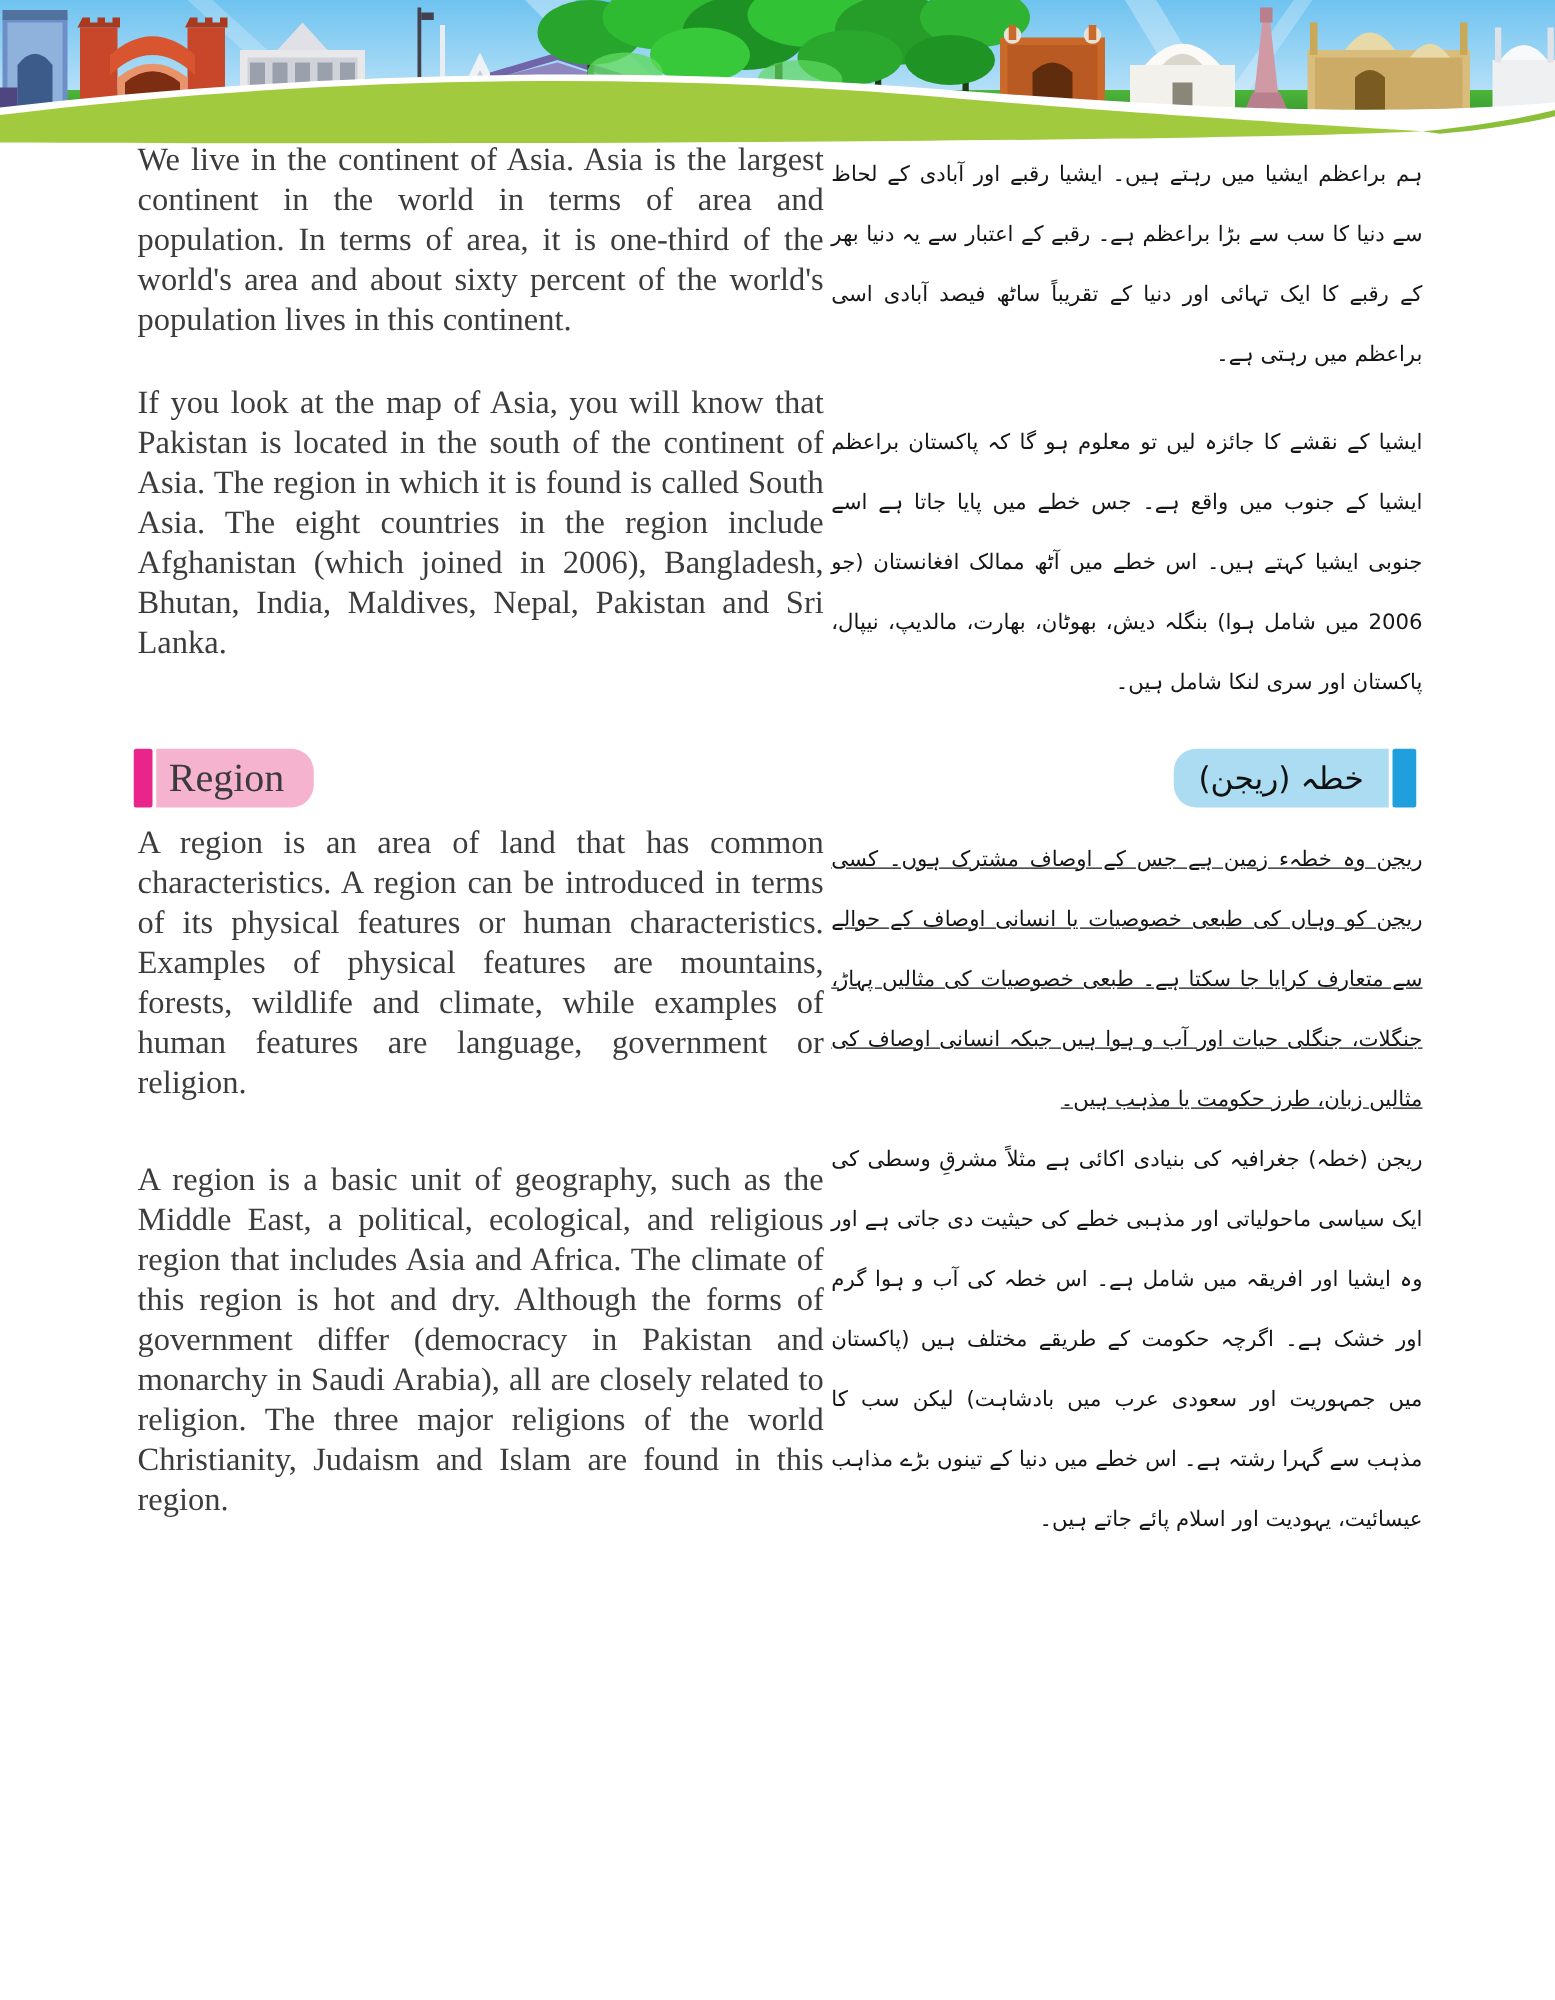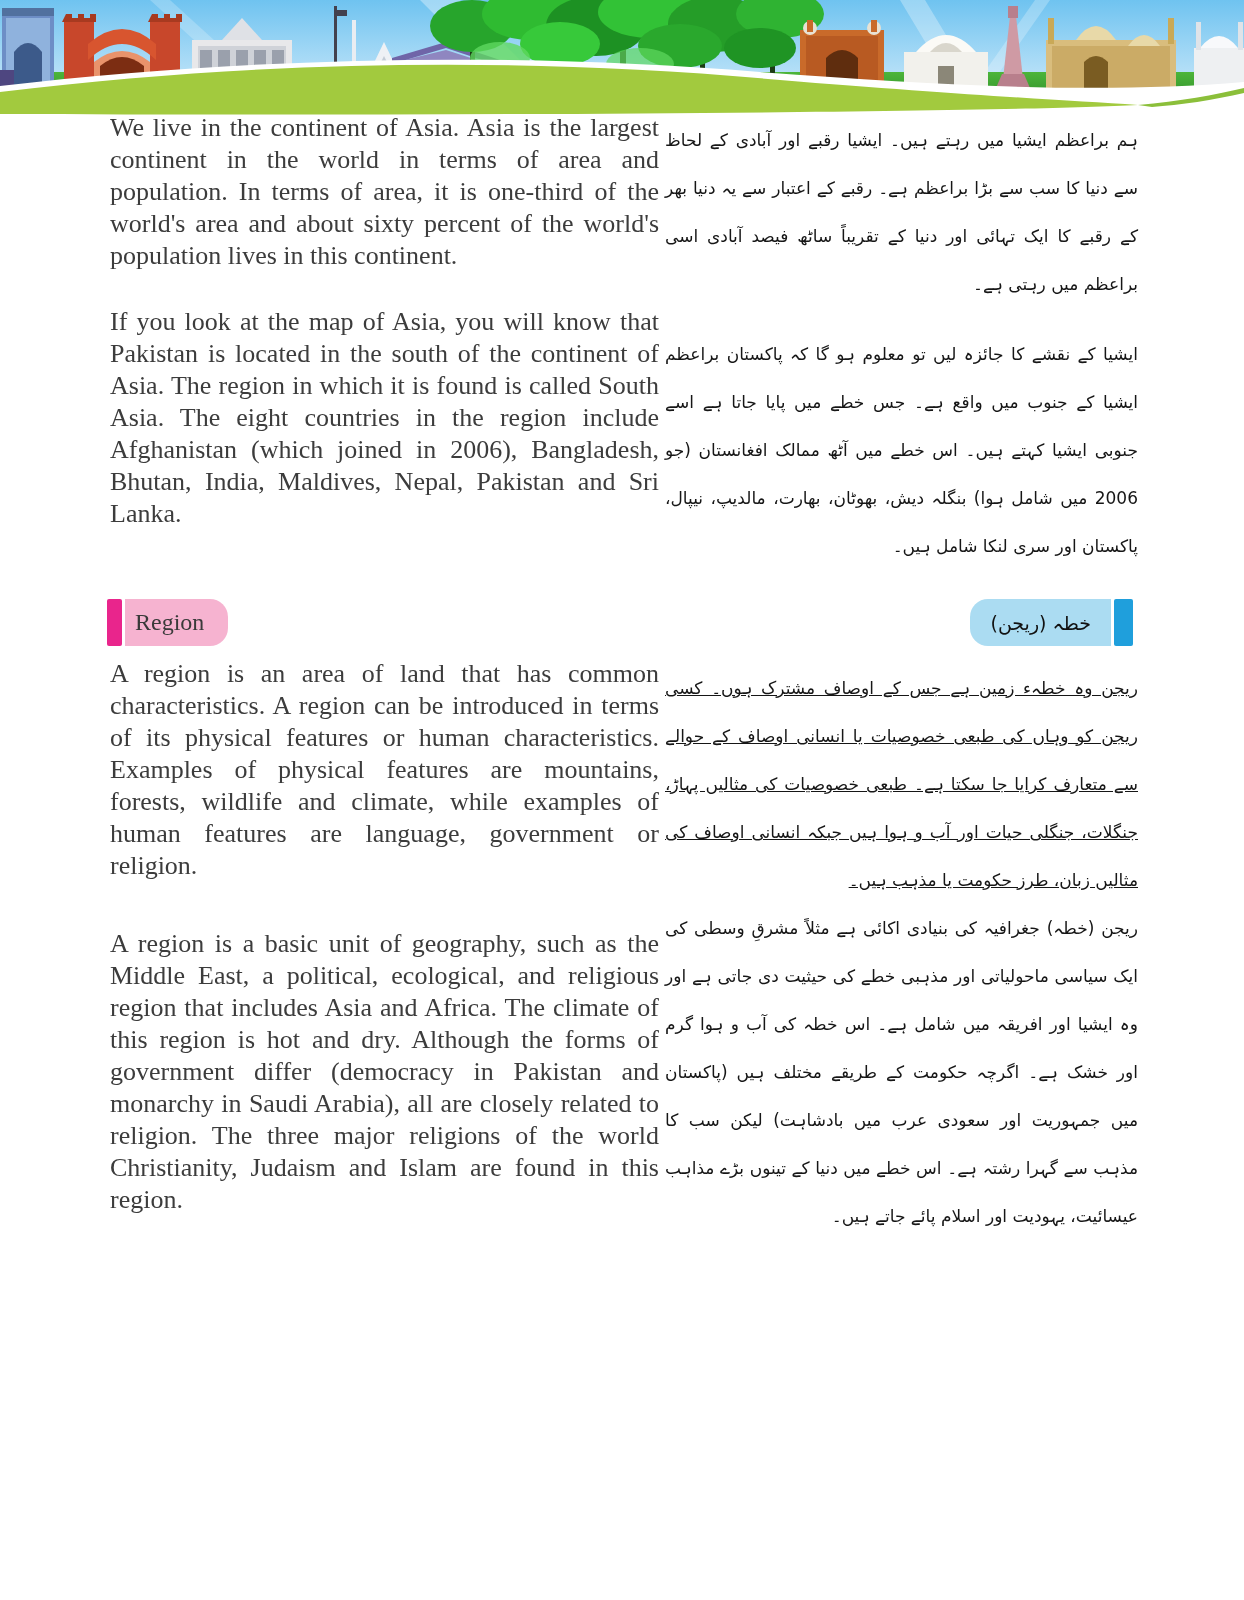--- a/index.html
+++ b/index.html
@@ -22,37 +22,37 @@
     position:absolute;left:665px;width:473px;
     font-size:17px;line-height:48px;color:#161616;
     direction:rtl;text-align:justify;margin:0;
     font-family:"DejaVu Sans", sans-serif;
   }
   
   .badge{position:absolute;display:flex;align-items:stretch;height:47px;}
   .badge .bar{width:15px;border-radius:2px;}
   .badge .pill{
     display:flex;align-items:center;height:47px;
-    font-size:24px;color:#3a3a3a;
+    font-size:32px;color:#3a3a3a;
   }
   .badge-region-en{left:107px;top:599px;}
   .badge-region-en .bar{background:#e9258c;margin-right:3px;}
   .badge-region-en .pill{
     background:#f6b3d0;border-radius:0 18px 18px 0;padding:0 24px 0 10px;
   }
   .badge-south-en{left:110px;top:1300px;height:49px;}
   .badge-south-en .sq{width:48px;height:49px;background:#ef7d2c;margin-right:6px;}
   .badge-south-en .pill{
     width:354px;height:49px;background:#fad2a4;border-radius:0 16px 16px 0;
     padding:0 10px 0 14px;font-weight:600;color:#333;
   }
   .badge-region-ur{right:111px;top:599px;}
   .badge-region-ur .pill{
     background:#abdcf2;border-radius:18px 0 0 18px;padding:0 20px;
-    direction:rtl;font-family:"DejaVu Sans", sans-serif;font-size:19px;color:#111;
+    direction:rtl;font-family:"DejaVu Sans", sans-serif;font-size:25px;color:#111;
   }
   .badge-region-ur .bar{background:#1f9fdc;margin-left:3px;width:19px;}
   .badge-south-ur{right:107px;top:1299px;height:49px;}
   .badge-south-ur .sq{width:49px;height:49px;background:#ef7d2c;margin-left:6px;}
   .badge-south-ur .pill{
     width:374px;height:49px;background:#fad2a4;border-radius:16px 0 0 16px;
     padding:0 14px 0 10px;direction:rtl;justify-content:flex-start;
     font-family:"DejaVu Sans", sans-serif;font-size:25px;font-weight:700;color:#111;
   }
   

